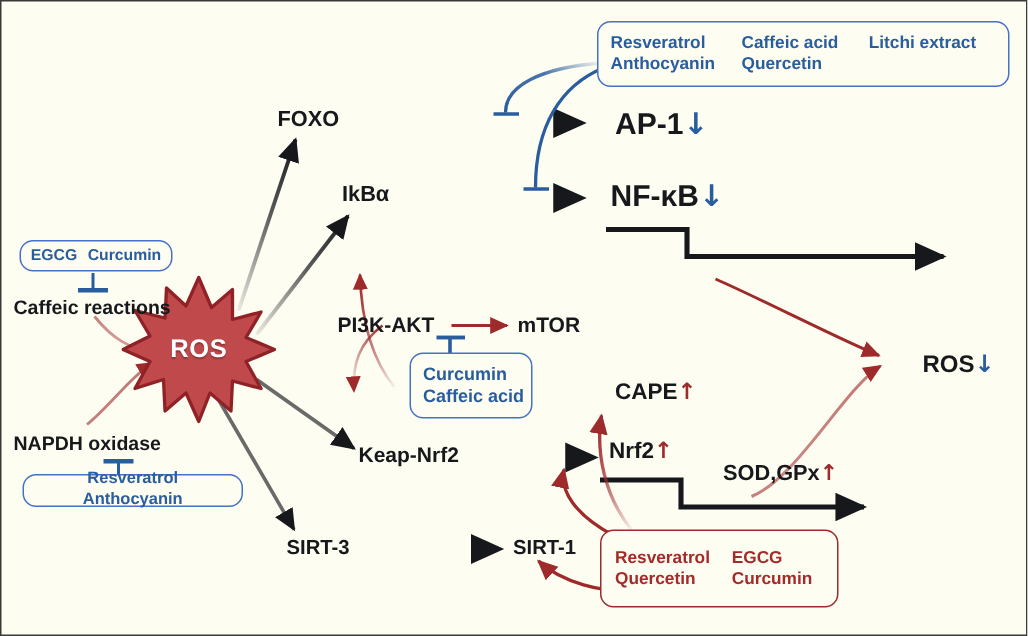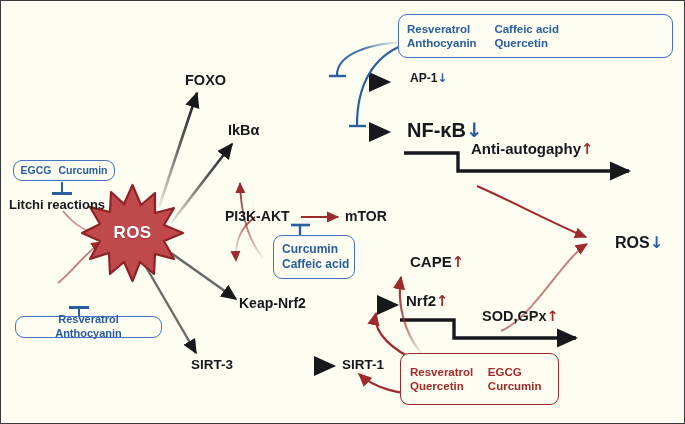--- a/index.html
+++ b/index.html
@@ -173,23 +173,26 @@
 
   <div class="cbox blue" style="left:12px; top:159px; width:102px; height:21px; font-size:10.5px; padding:0 6px; gap:0 7px; justify-content:center;">
     <span class="cell">EGCG</span>
     <span class="cell">Curcumin</span>
   </div>
 
   <div style="position:absolute; left:60px; top:181px; width:2.4px; height:11px; background:#2a5d9e;"></div>
   <div style="position:absolute; left:51px; top:191px; width:20px; height:2.6px; background:#2a5d9e;"></div>
 
   <div class="node-label" style="left:8px; top:197px; font-size:13px;">
-    <span>Litchi reactions</span>
-  </div>
-
+    <span>Caffeic reactions</span>
+  </div>
+
+  <div class="node-label" style="left:8px; top:288px; font-size:13px;">
+    <span>NAPDH oxidase</span>
+  </div>
 
   <div style="position:absolute; left:68px; top:305px; width:20px; height:2.6px; background:#2a5d9e;"></div>
   <div style="position:absolute; left:77px; top:306px; width:2.4px; height:11px; background:#2a5d9e;"></div>
 
   <div class="cbox blue" style="left:14px; top:315px; width:147px; height:22px; font-size:11px; padding:0 7px; gap:0 8px; justify-content:center;">
     <span class="cell">Resveratrol</span>
     <span class="cell">Anthocyanin</span>
   </div>
 
   <div class="node-label" style="left:184px; top:72px; font-size:14.5px;">
@@ -221,35 +224,33 @@
     <span>SIRT-3</span>
   </div>
 
   <div class="node-label" style="left:341px; top:357px; font-size:13.5px;">
     <span>SIRT-1</span>
   </div>
 
   <div class="cbox blue" style="left:397px; top:13px; width:275px; height:44px; font-size:11.5px; padding:0 8px; justify-content:flex-start;">
     <span class="cell" style="width:34%;">Resveratrol</span>
     <span class="cell" style="width:33%;">Caffeic acid</span>
+    <span class="cell" style="width:33%;">Litchi extract</span>
     <span class="cell" style="width:34%;">Anthocyanin</span>
     <span class="cell" style="width:33%;">Quercetin</span>
   </div>
 
-  <div class="node-label" style="left:409px; top:71px; font-size:12px;">
+  <div class="node-label" style="left:409px; top:71px; font-size:20px;">
     <span>AP-1</span><span class="arw arw-dn">↓</span>
   </div>
 
   <div class="node-label" style="left:406px; top:119px; font-size:20px;">
     <span>NF-κB</span><span class="arw arw-dn">↓</span>
   </div>
 
-  <div class="node-label" style="left:470px; top:140px; font-size:15px;">
-    <span>Anti-autogaphy</span><span class="arw arw-up">↑</span>
-  </div>
 
   <div class="node-label" style="left:409px; top:253px; font-size:15px;">
     <span>CAPE</span><span class="arw arw-up">↑</span>
   </div>
 
   <div class="node-label" style="left:405px; top:292px; font-size:15px;">
     <span>Nrf2</span><span class="arw arw-up">↑</span>
   </div>
 
   <div class="node-label" style="left:481px; top:308px; font-size:14.5px;">

